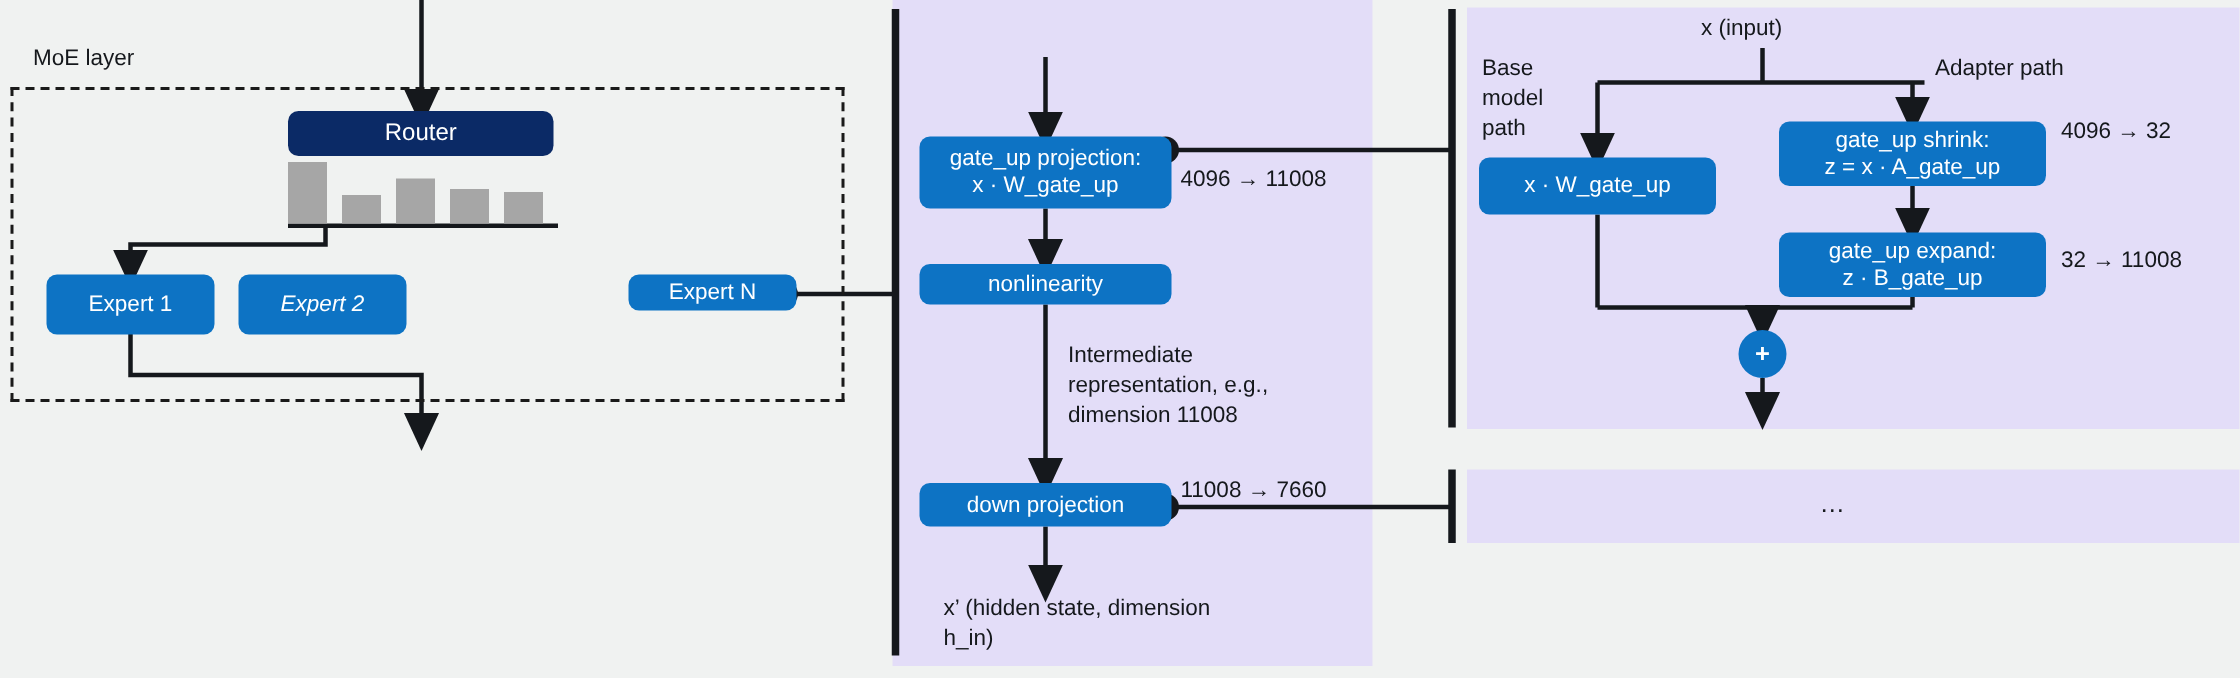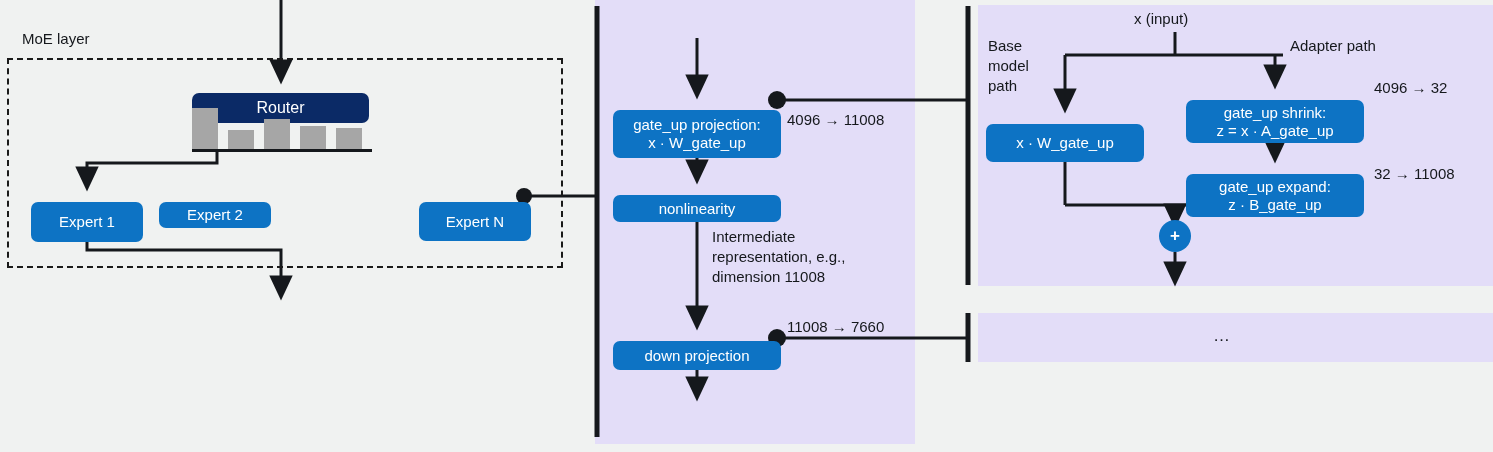--- a/index.html
+++ b/index.html
@@ -47,30 +47,29 @@
     border-radius: 7px;
     display: flex;
     align-items: center;
     justify-content: center;
     text-align: center;
     font-size: 15px;
     line-height: 1.18;
     box-sizing: border-box;
     padding: 2px 6px;
     white-space: pre-line;
-    margin-top: 19px;
   }
   .node.dark { background: #0b2a66; }
 
   
   #router      { left: 192px; top: 74px;  width: 177px; height: 30px; font-size: 16px; }
   #expert-1    { left: 31px;  top: 183px; width: 112px; height: 40px; }
-  #expert-2    { left: 159px; top: 183px; width: 112px; height: 26px; }
+  #expert-2    { left: 159px; top: 183px; width: 112px; height: 40px; font-style: italic; }
   #expert-dots { left: 289px; top: 183px; width: 112px; height: 26px; }
-  #expert-n    { left: 419px; top: 183px; width: 112px; height: 39px; }
+  #expert-n    { left: 419px; top: 183px; width: 112px; height: 24px; }
 
   
   #gate-up-proj  { left: 613px; top: 91px;  width: 168px; height: 48px; }
   #nonlinearity  { left: 613px; top: 176px; width: 168px; height: 27px; }
   #down-proj     { left: 613px; top: 322px; width: 168px; height: 29px; }
 
   
   #base-mm        { left: 986px;  top: 105px; width: 158px; height: 38px; }
   #gate-up-shrink { left: 1186px; top: 81px;  width: 178px; height: 43px; }
   #gate-up-expand { left: 1186px; top: 155px; width: 178px; height: 43px; }
@@ -211,20 +210,22 @@
 
   <div class="node" id="nonlinearity">nonlinearity</div>
 
   <div class="txt" id="txt-interm">Intermediate
 representation, e.g.,
 dimension 11008</div>
 
   <div class="node" id="down-proj">down projection</div>
   <div class="txt" id="txt-dim-2">11008 → 7660</div>
 
+  <div class="txt" id="txt-xprime">x’  (hidden state, dimension
+h_in)</div>
 
   <div class="txt" id="txt-x-input">x  (input)</div>
   <div class="txt" id="txt-base-path">Base
 model
 path</div>
   <div class="txt" id="txt-adapter">Adapter path</div>
 
   <div class="node" id="base-mm">x · W_gate_up</div>
 
   <div class="node" id="gate-up-shrink">gate_up shrink:

